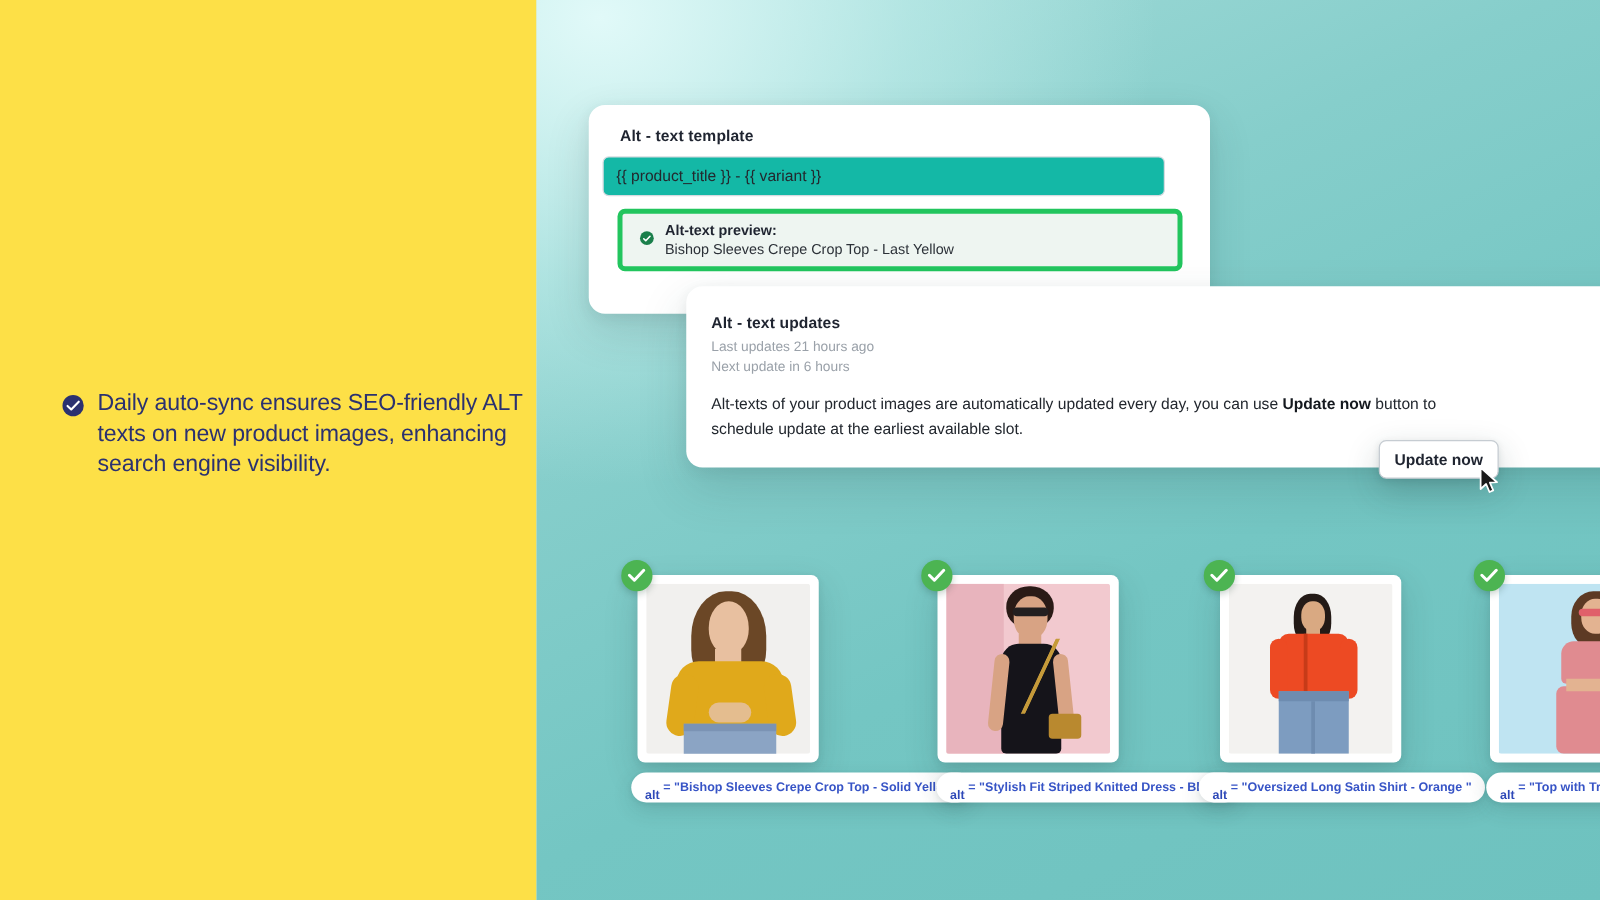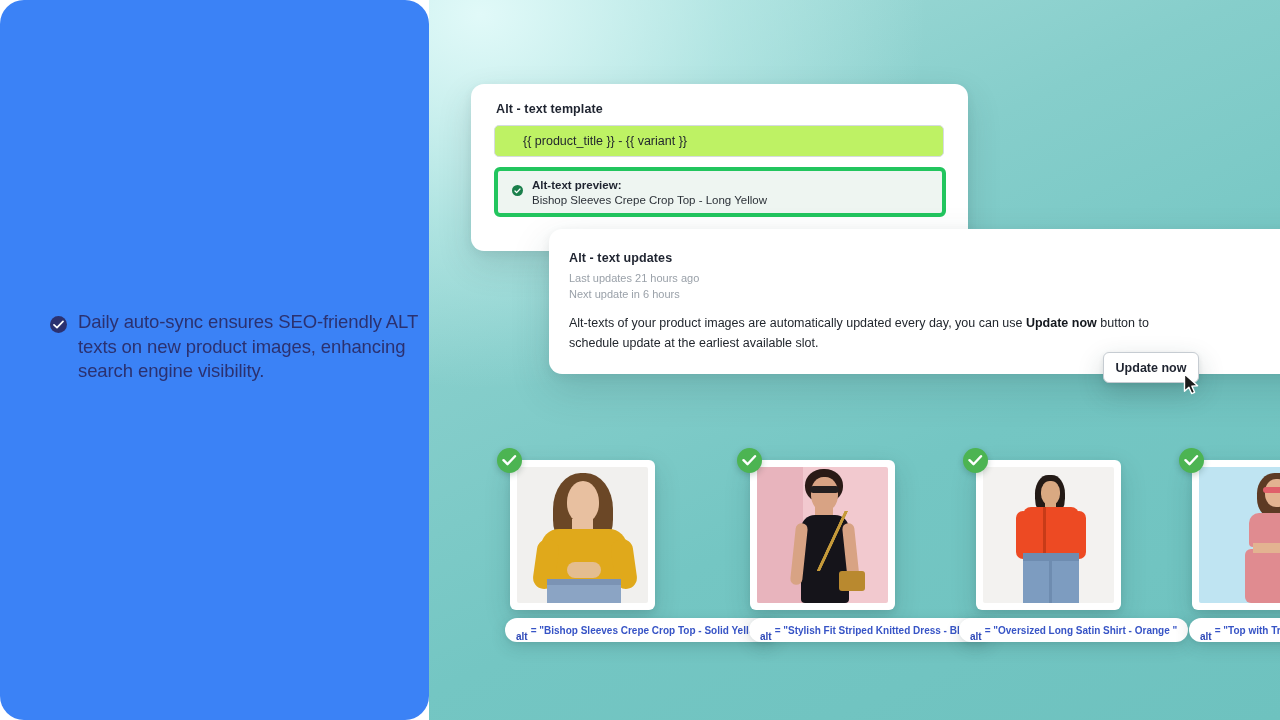--- a/index.html
+++ b/index.html
@@ -18,23 +18,22 @@
     height: 720px;
     overflow: hidden;
     background: #ffffff;
   }
 
   
   .left-panel {
     position: absolute;
     left: 0; top: 0;
     width: 429px; height: 720px;
-    background: #3b82f6;
+    background: #fde047;
     z-index: 5;
-    border-radius: 24px;
   }
 
   .bullet-row {
     position: absolute;
     left: 50px;
     top: 310px;
     width: 370px;
     display: flex;
     align-items: flex-start;
     gap: 11px;
@@ -87,31 +86,31 @@
     position: absolute;
     left: 25px; top: 18px;
     font-size: 12.5px;
     font-weight: 700;
     color: #1f2430;
     letter-spacing: 0.1px;
   }
 
   .template-input {
     position: absolute;
-    left: 23px; top: 41px;
+    left: 11px; top: 41px;
     width: 450px;
     height: 32px;
     box-sizing: border-box;
     border: 1px solid #d5dbe0;
     border-radius: 5px;
-    background: #bef264;
+    background: #14b8a6;
     font-family: "Liberation Sans", sans-serif;
     font-size: 12.5px;
     color: #23282e;
-    padding: 0 28px;
+    padding: 0 10px;
     line-height: 30px;
     outline: none;
   }
 
   .preview-box {
     position: absolute;
     left: 23px; top: 83px;
     width: 452px;
     height: 50px;
     box-sizing: border-box;
@@ -293,21 +292,21 @@
 
       <input class="template-input" type="text" value="{{ product_title }} - {{ variant }}" style="">
 
       <div class="preview-box">
         <span class="preview-check">
           <svg width="7" height="6" viewBox="0 0 7 6">
               <path d="M1 3 L2.6 4.6 L6 1" stroke="#ffffff" stroke-width="1.3" fill="none" stroke-linecap="round" stroke-linejoin="round"></path>
             </svg>
         </span>
         <div class="preview-label">Alt-text preview:</div>
-        <div class="preview-value">Bishop Sleeves Crepe Crop Top - Long Yellow</div>
+        <div class="preview-value">Bishop Sleeves Crepe Crop Top - Last Yellow</div>
       </div>
     </div>
 
     <div class="card-updates">
       <div class="updates-title">Alt - text updates</div>
       <div class="updates-meta1">Last updates 21 hours ago</div>
       <div class="updates-meta2">Next update in 6 hours</div>
       <div class="updates-body"><span>Alt-texts of your product images are automatically updated every day, you can use </span><b>Update now</b><span> button to schedule update at the earliest available slot.</span></div>
     </div>
 

